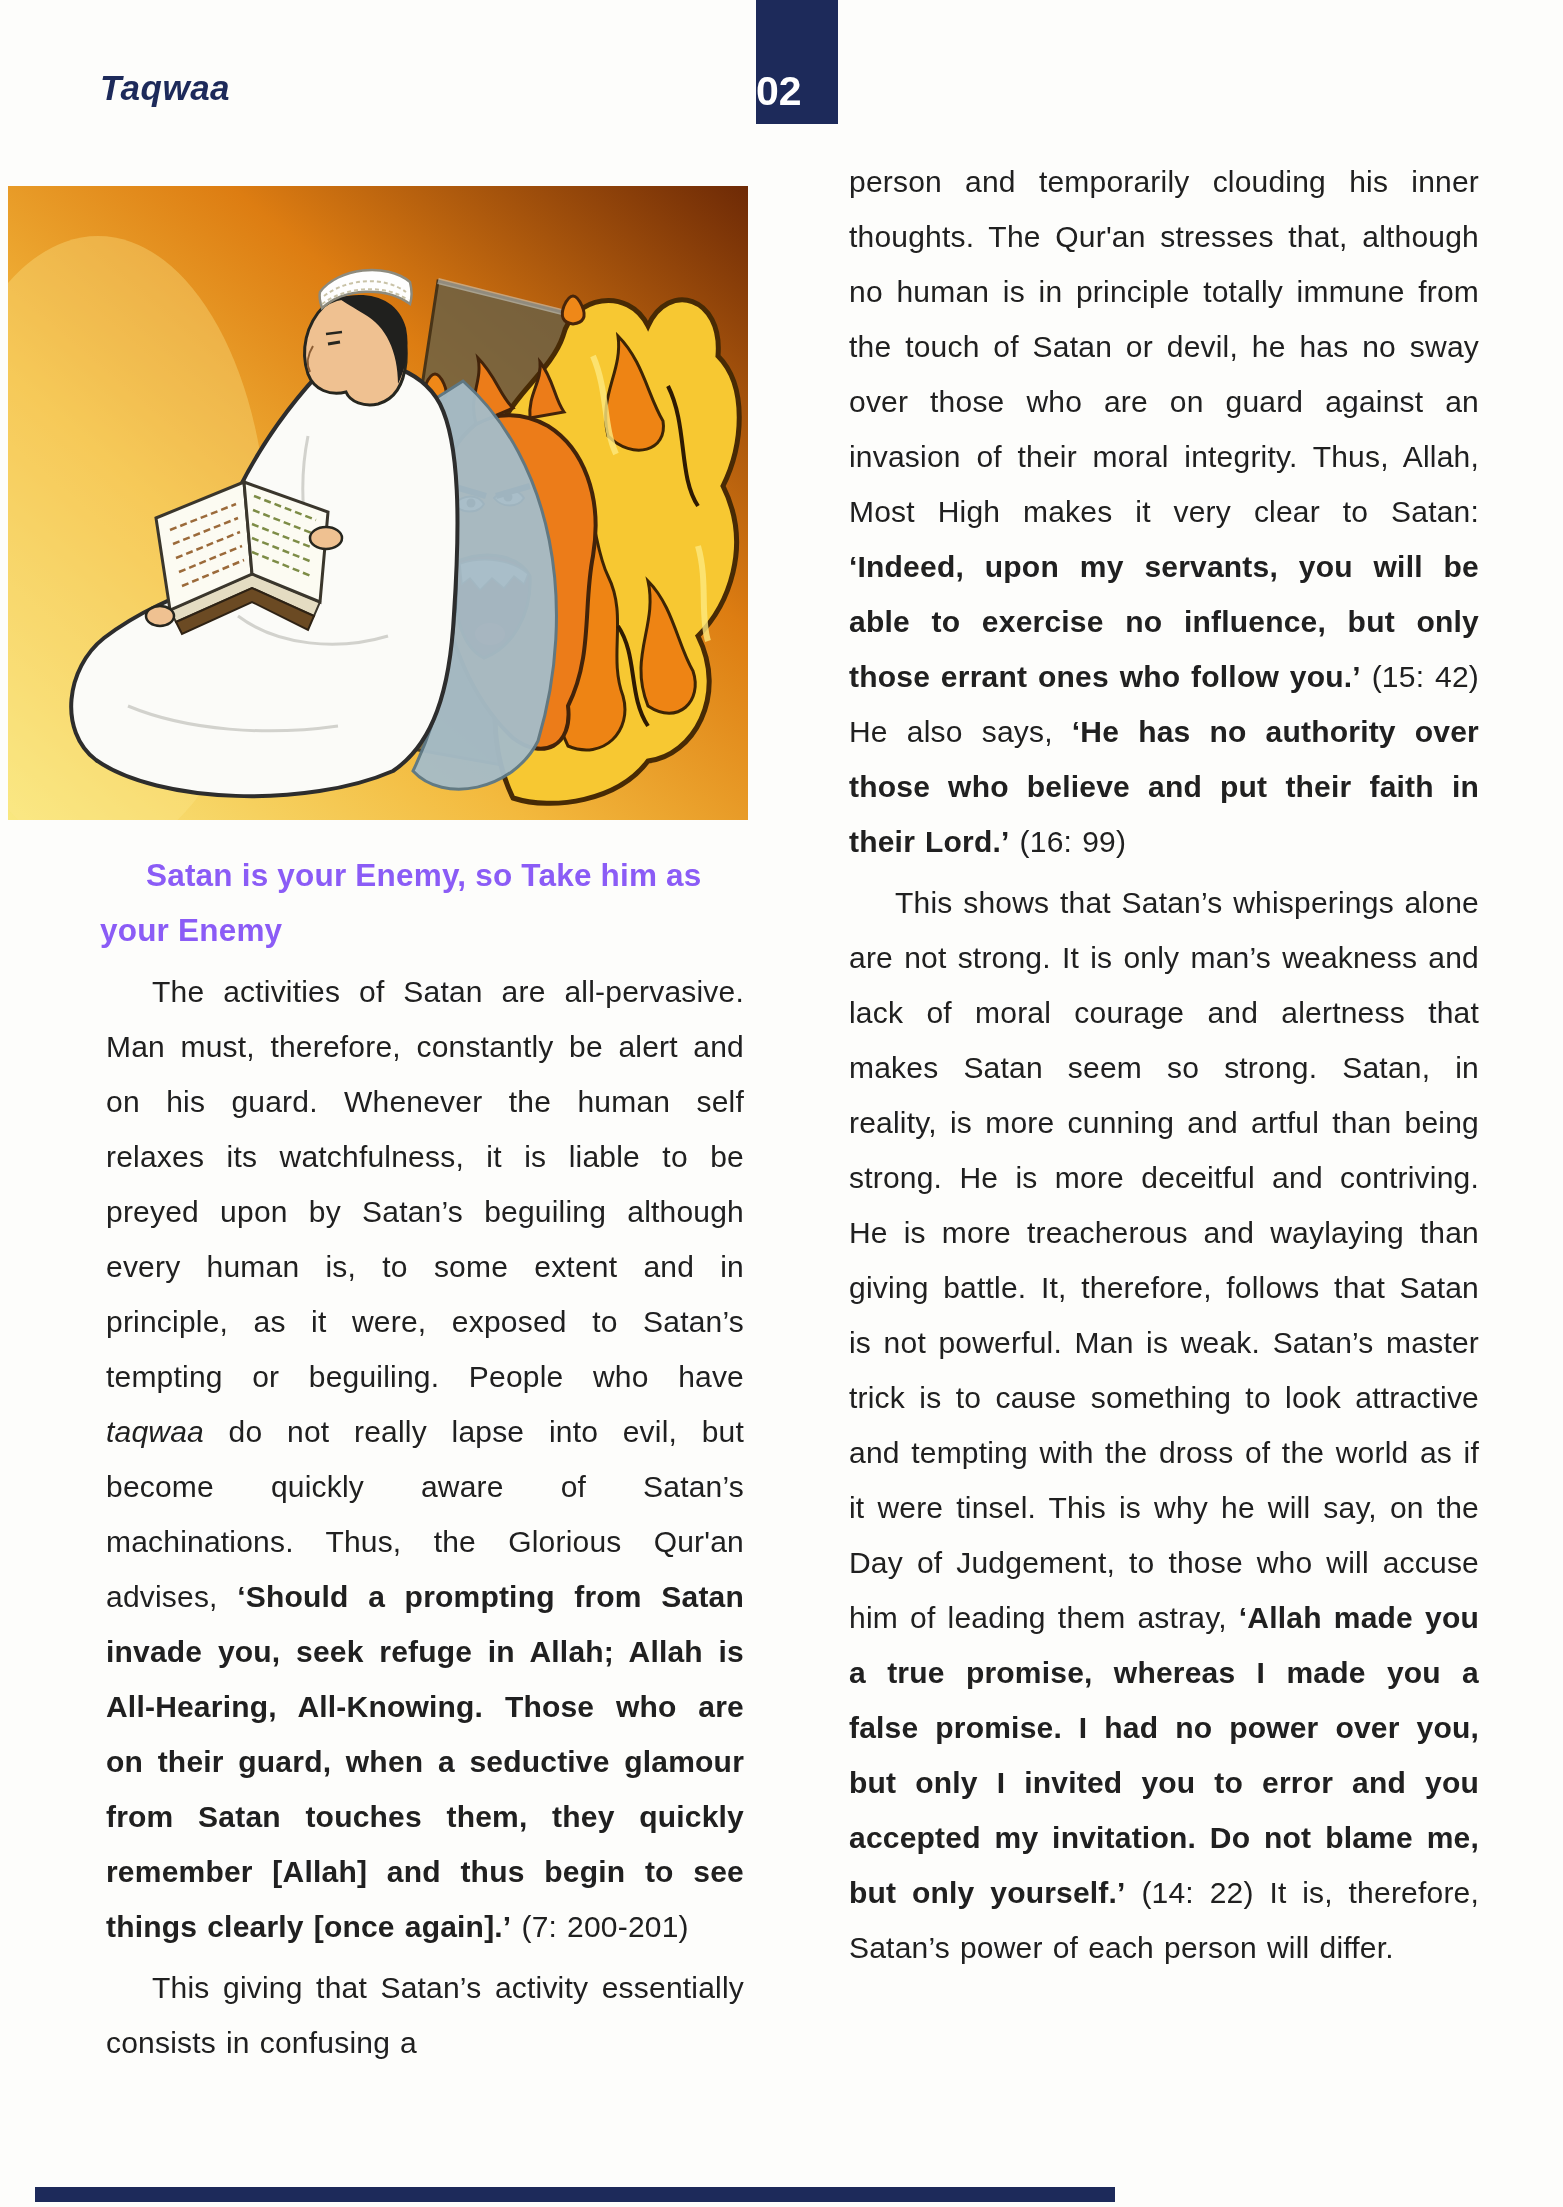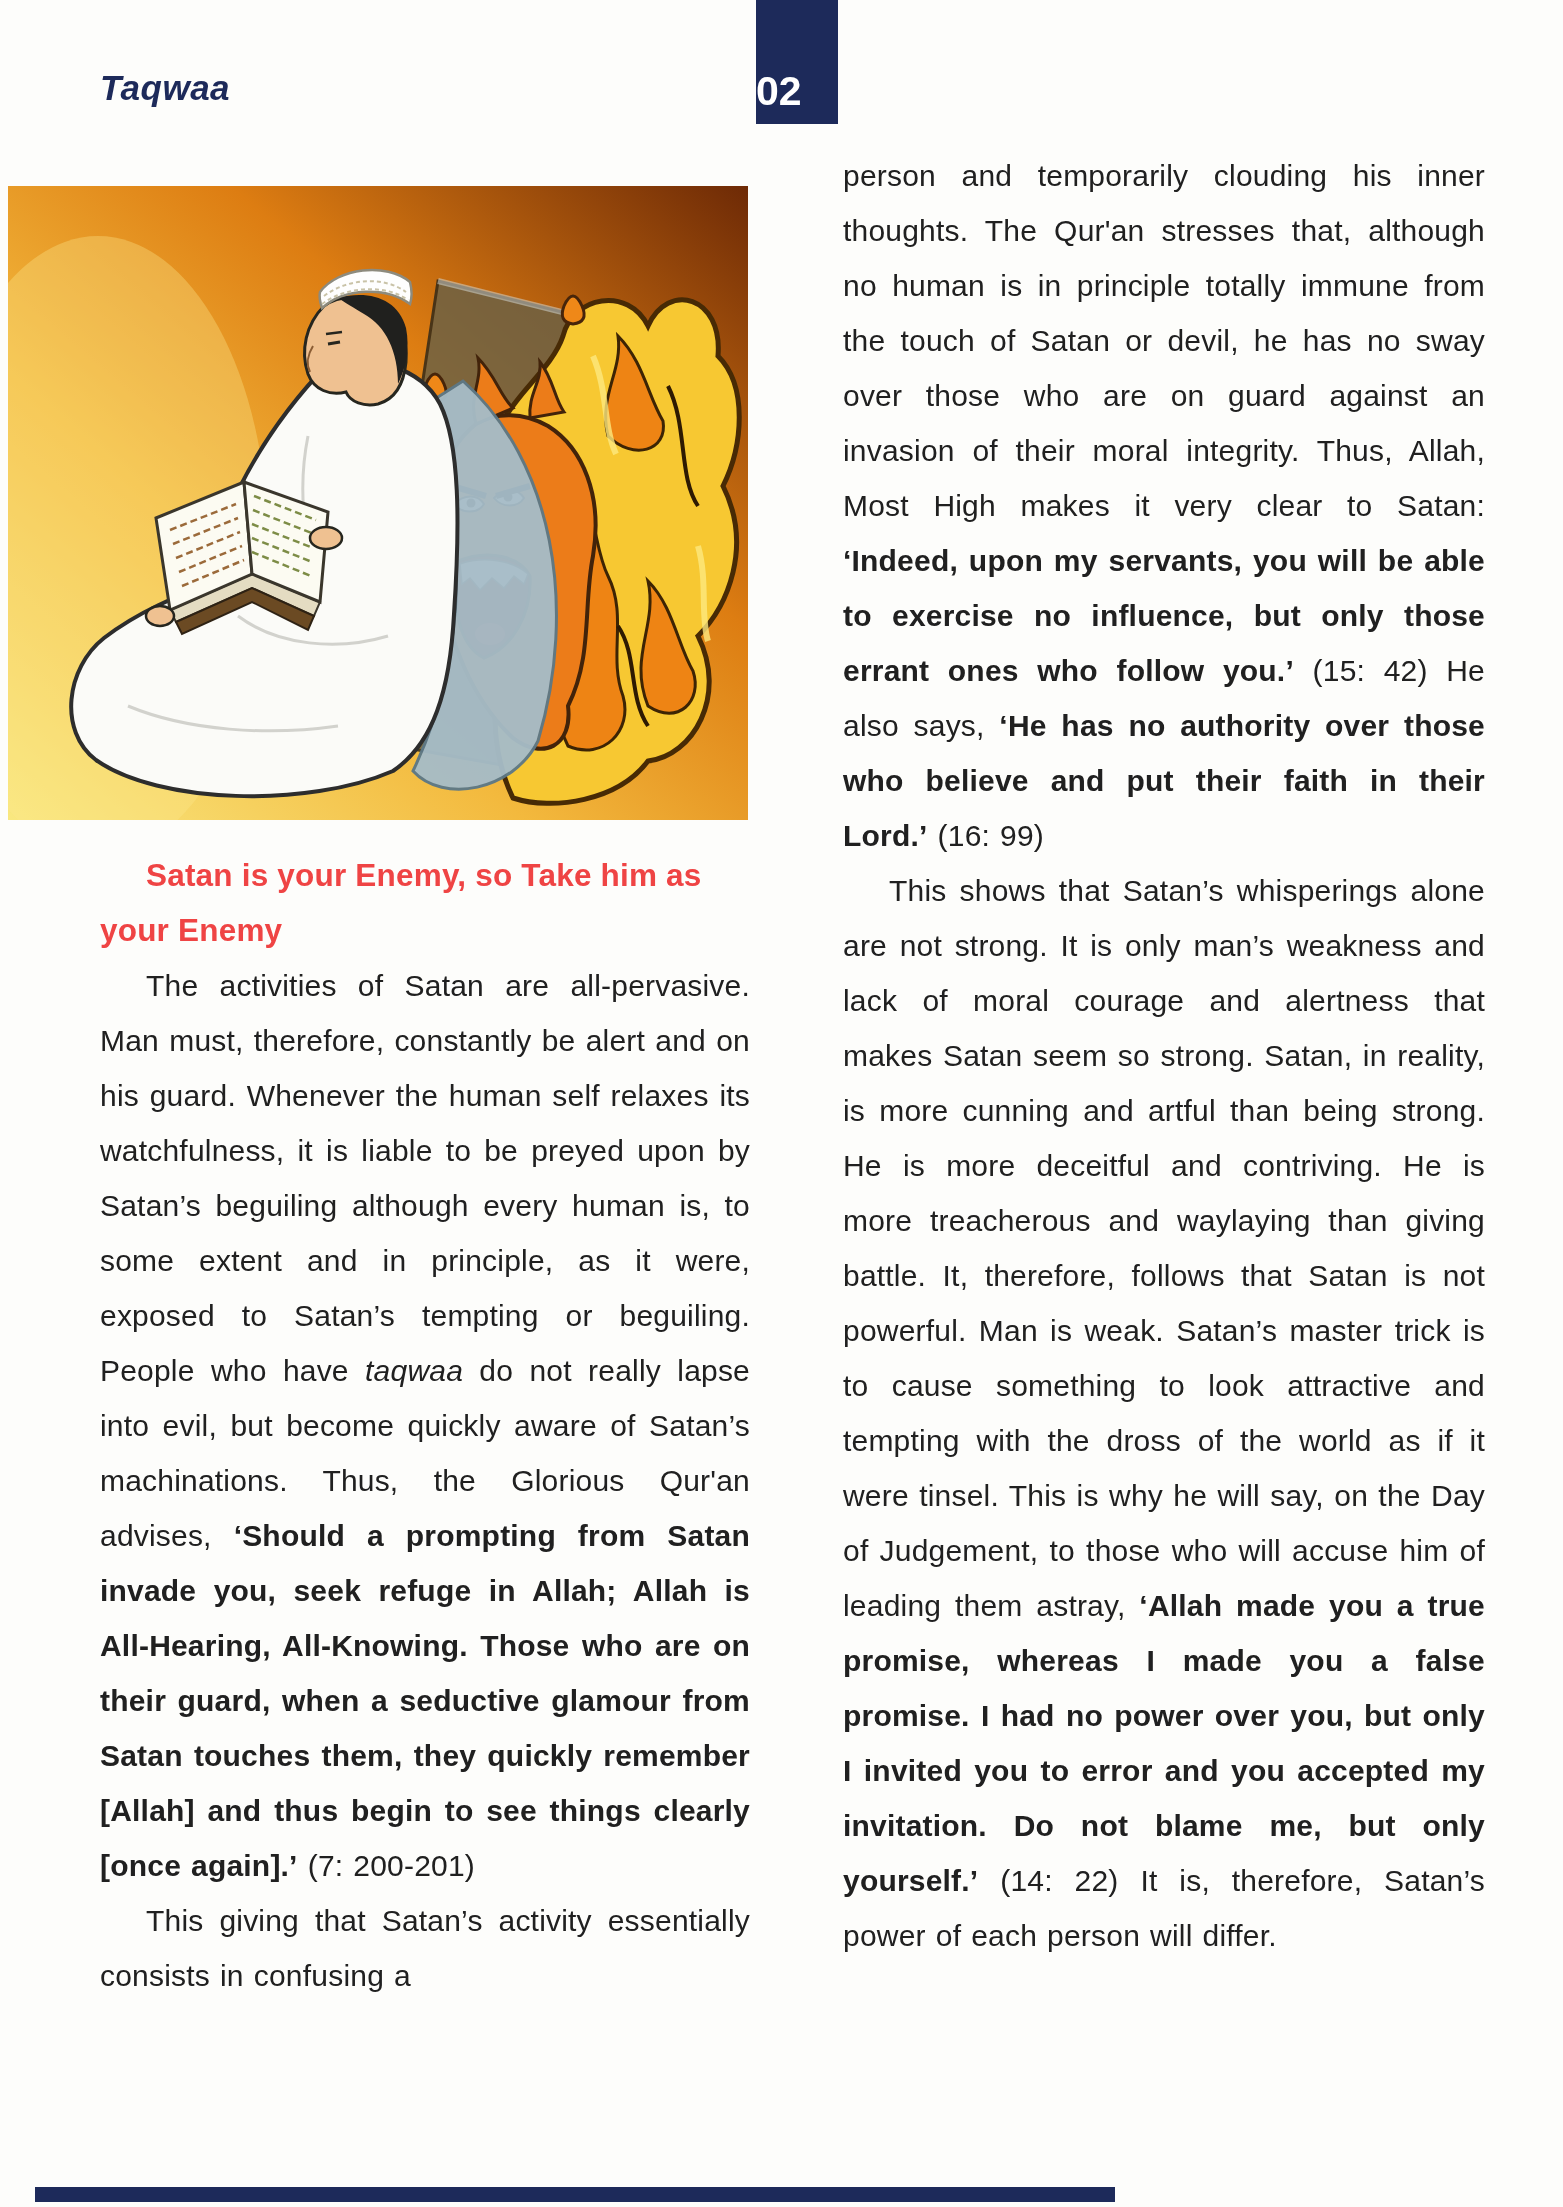--- a/index.html
+++ b/index.html
@@ -23,24 +23,24 @@
   }
   .illustration {
     position:absolute; left:8px; top:186px; width:740px; height:634px;
   }
   .illustration svg { display:block; width:100%; height:100%; }
   .col { position:absolute; text-align:justify; }
   .col-left  { left:100px; top:848px;  width:650px; }
   .col-right { left:843px; top:148px; width:642px; }
   .section-heading {
     margin:0; font-size:31.5px; line-height:55px; font-weight:bold;
-    text-indent:46px; text-align:left; letter-spacing:.2px; color:#ef4444;
+    text-indent:46px; text-align:left; letter-spacing:.2px; color:#8b5cf6;
   }
   p.body {
-    margin:0; font-size:30px; line-height:55px;
+    margin:6px; font-size:30px; line-height:55px;
     letter-spacing:.2px; word-spacing:1.5px; color:#202020;
   }
   p.indent { text-indent:46px; }
   .footer-rule {
     position:absolute; left:35px; top:2187px; width:1080px; height:15px;
     background:#1d2a5a;
   }
 </style>
 </head>
 <body>

